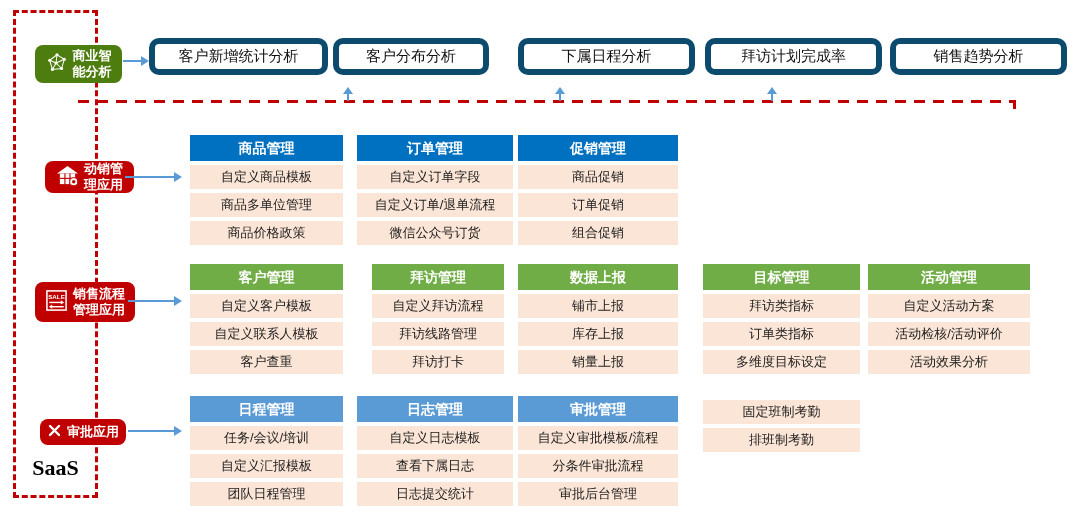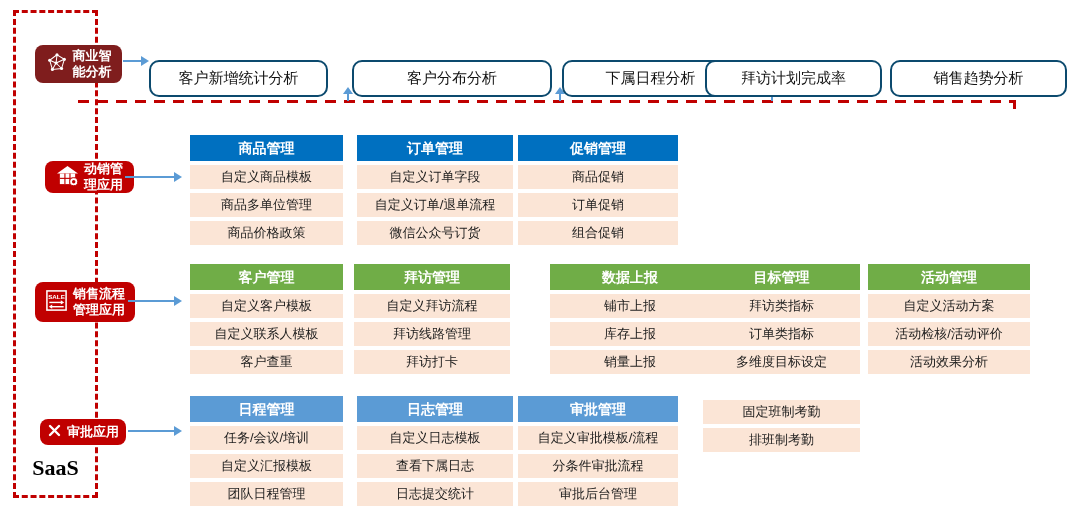--- a/index.html
+++ b/index.html
@@ -27,21 +27,21 @@
        border-left:8px solid #5B9BD5;border-top:5px solid transparent;border-bottom:5px solid transparent;}
 
   
   .uparrow{position:absolute;width:12px;height:14px;}
   .uparrow .tri{position:absolute;left:1px;top:0;width:0;height:0;
        border-left:5px solid transparent;border-right:5px solid transparent;
        border-bottom:7px solid #5B9BD5;}
   .uparrow .stem{position:absolute;left:5px;top:6px;width:2px;height:8px;background:#5B9BD5;}
 
   
-  .tbox{position:absolute;top:60px;height:37px;background:#fff;border:2px solid #0c4a6e;
+  .tbox{position:absolute;top:38px;height:37px;background:#fff;border:6px solid #0c4a6e;
         border-radius:10px;box-sizing:border-box;display:flex;align-items:center;justify-content:center;
         font-size:15px;color:#111;}
 
   
   .col{position:absolute;}
   .col .hd{height:26px;line-height:26px;text-align:center;color:#fff;font-weight:bold;font-size:14px;}
   .col .cell{height:24px;line-height:24px;margin-top:4px;text-align:center;background:#FBE5D6;
              font-size:13px;color:#1c1c1c;}
 
   .saas{position:absolute;left:13px;top:455px;width:85px;text-align:center;
@@ -63,21 +63,21 @@
     </div>
   <div class="uparrow" style="left:554px;top:87px;">
       <div class="tri"></div>
       <div class="stem"></div>
     </div>
   <div class="uparrow" style="left:766px;top:87px;">
       <div class="tri"></div>
       <div class="stem"></div>
     </div>
 
-  <div class="lbl" style="left: 35px; top: 45px; width: 87px; height: 38px; background: #7f1d1d;">
+  <div class="lbl" style="left: 35px; top: 45px; width: 87px; height: 38px; background: #4d7c0f;">
     <span>
       <svg width="22" height="22" viewBox="0 0 24 24">
         <g stroke="#fff" stroke-width="1.1" fill="none">
           <path d="M12 3 L4 9 L7 19 L17 18 L20 8 Z"></path>
           <path d="M12 3 L11 12 M4 9 L11 12 M7 19 L11 12 M17 18 L11 12 M20 8 L11 12"></path>
         </g>
         <g fill="#fff">
           <circle cx="12" cy="3" r="1.7"></circle>
             <circle cx="4" cy="9" r="1.7"></circle>
             <circle cx="7" cy="19" r="1.7"></circle>
@@ -137,22 +137,22 @@
     </span>
     <span class="txt">审批应用</span>
   </div>
 
   <div class="harrow" style="left:123px;top:60px;width:18px;"></div>
   <div class="harrow" style="left:125px;top:176px;width:49px;"></div>
   <div class="harrow" style="left:128px;top:300px;width:46px;"></div>
   <div class="harrow" style="left:128px;top:430px;width:46px;"></div>
 
   <div class="tbox" style="left:149px;width:179px;">客户新增统计分析</div>
-  <div class="tbox" style="left:333px;width:200px;margin-left:19px;">客户分布分析</div>
-  <div class="tbox" style="left:518px;width:177px;margin-left:44px;">下属日程分析</div>
+  <div class="tbox" style="left:333px;width:156px;">客户分布分析</div>
+  <div class="tbox" style="left:518px;width:177px;">下属日程分析</div>
   <div class="tbox" style="left:705px;width:177px;">拜访计划完成率</div>
   <div class="tbox" style="left:890px;width:177px;">销售趋势分析</div>
 
   <div class="col" style="left:357px;top:135px;width:156px;">
     <div class="hd" style="background: rgb(0, 112, 192);">订单管理</div>
     <div class="cell">自定义订单字段</div>
     <div class="cell">自定义订单/退单流程</div>
     <div class="cell">微信公众号订货</div>
   </div>
   <div class="col" style="left:190px;top:135px;width:153px;">
@@ -167,27 +167,27 @@
     <div class="cell">订单促销</div>
     <div class="cell">组合促销</div>
   </div>
 
   <div class="col" style="left:190px;top:264px;width:153px;">
     <div class="hd" style="background: rgb(112, 173, 71);">客户管理</div>
     <div class="cell">自定义客户模板</div>
     <div class="cell">自定义联系人模板</div>
     <div class="cell">客户查重</div>
   </div>
-  <div class="col" style="left:354px;top:264px;width:156px;">
+  <div class="col" style="left:372px;top:264px;width:132px;">
     <div class="hd" style="background: rgb(112, 173, 71);">拜访管理</div>
     <div class="cell">自定义拜访流程</div>
     <div class="cell">拜访线路管理</div>
     <div class="cell">拜访打卡</div>
   </div>
-  <div class="col" style="left:518px;top:264px;width:160px;margin-left:32px;">
+  <div class="col" style="left:518px;top:264px;width:160px;">
     <div class="hd" style="background: rgb(112, 173, 71);">数据上报</div>
     <div class="cell">铺市上报</div>
     <div class="cell">库存上报</div>
     <div class="cell">销量上报</div>
   </div>
   <div class="col" style="left:703px;top:264px;width:157px;">
     <div class="hd" style="background: rgb(112, 173, 71);">目标管理</div>
     <div class="cell">拜访类指标</div>
     <div class="cell">订单类指标</div>
     <div class="cell">多维度目标设定</div>

